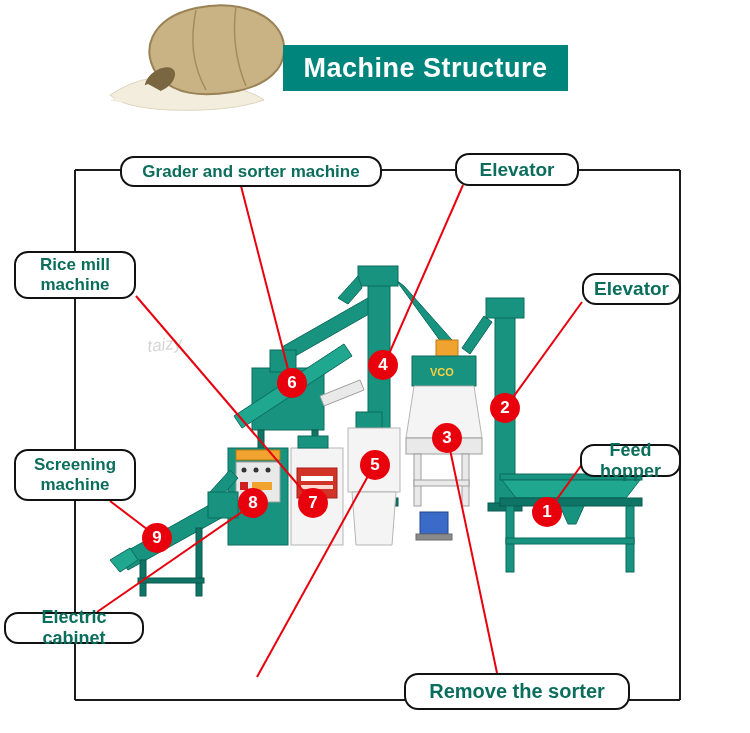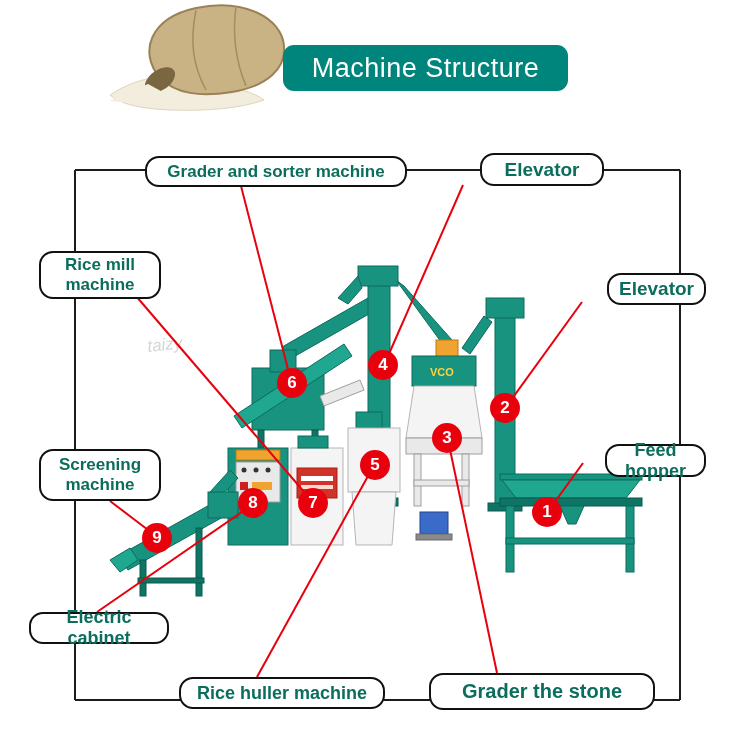--- a/index.html
+++ b/index.html
@@ -13,28 +13,28 @@
     --border-line:#1c1c1c;
   }
   html,body{margin:0;padding:0;background:#fff;}
   .stage{
     position:relative;width:750px;height:733px;background:#fff;overflow:hidden;
     font-family:"Liberation Sans",sans-serif;
   }
   .diagram-svg{position:absolute;left:0;top:0;z-index:1;}
   .banner{
     position:absolute;left:283px;top:45px;width:285px;height:46px;z-index:2;
-    background:var(--banner-bg);color:#ffffff;font-weight:normal;font-size:27px;
-    display:flex;align-items:center;justify-content:center;letter-spacing:0.5px;border-radius:11px;
+    background:var(--banner-bg);color:#ffffff;font-weight:bold;font-size:27px;
+    display:flex;align-items:center;justify-content:center;letter-spacing:0.5px;
   }
   .label-box{
     position:absolute;z-index:3;background:#ffffff;border:2px solid #111;
     border-radius:14px;color:var(--label-text);font-weight:bold;text-align:center;
     display:flex;align-items:center;justify-content:center;line-height:1.15;
-    padding:2px 6px;box-sizing:border-box;margin-left:25px;
+    padding:2px 6px;box-sizing:border-box;
   }
   .marker{
     position:absolute;z-index:4;width:30px;height:30px;border-radius:50%;
     background:var(--callout-red);color:#fff;font-weight:bold;font-size:17px;
     display:flex;align-items:center;justify-content:center;
   }
   
   .teal{fill:var(--machine-teal);stroke:#0c6c5e;stroke-width:1;}
   .tealL{fill:#1fa78f;stroke:#0c6c5e;stroke-width:1;}
   .tealD{fill:var(--machine-teal-dark);stroke:#0a5a4e;stroke-width:1;}
@@ -162,23 +162,22 @@
   <div class="label-box" style="left:582px;top:273px;width:99px;height:32px;font-size:19px;">Elevator</div>
 
   <div class="label-box" style="left:14px;top:251px;width:122px;height:48px;font-size:17px;">Rice mill machine</div>
 
   <div class="label-box" style="left:580px;top:444px;width:101px;height:33px;font-size:18px;">Feed hopper</div>
 
   <div class="label-box" style="left:14px;top:449px;width:122px;height:52px;font-size:17px;">Screening machine</div>
 
   <div class="label-box" style="left:4px;top:612px;width:140px;height:32px;font-size:18px;">Electric cabinet</div>
 
-  <div class="label-box" style="left:154px;top:677px;width:206px;height:32px;font-size:18px;">Rice huller machine</div>
 
-  <div class="label-box" style="left:404px;top:673px;width:226px;height:37px;font-size:20px;">Grader the stone</div>
+  <div class="label-box" style="left:404px;top:673px;width:226px;height:37px;font-size:20px;">Remove the sorter</div>
 
   <div class="marker" style="left:532px;top:497px;">1</div>
   <div class="marker" style="left:490px;top:393px;">2</div>
   <div class="marker" style="left:432px;top:423px;">3</div>
   <div class="marker" style="left:368px;top:350px;">4</div>
   <div class="marker" style="left:360px;top:450px;">5</div>
   <div class="marker" style="left:277px;top:368px;">6</div>
   <div class="marker" style="left:298px;top:488px;">7</div>
   <div class="marker" style="left:238px;top:488px;">8</div>
   <div class="marker" style="left:142px;top:523px;">9</div>

